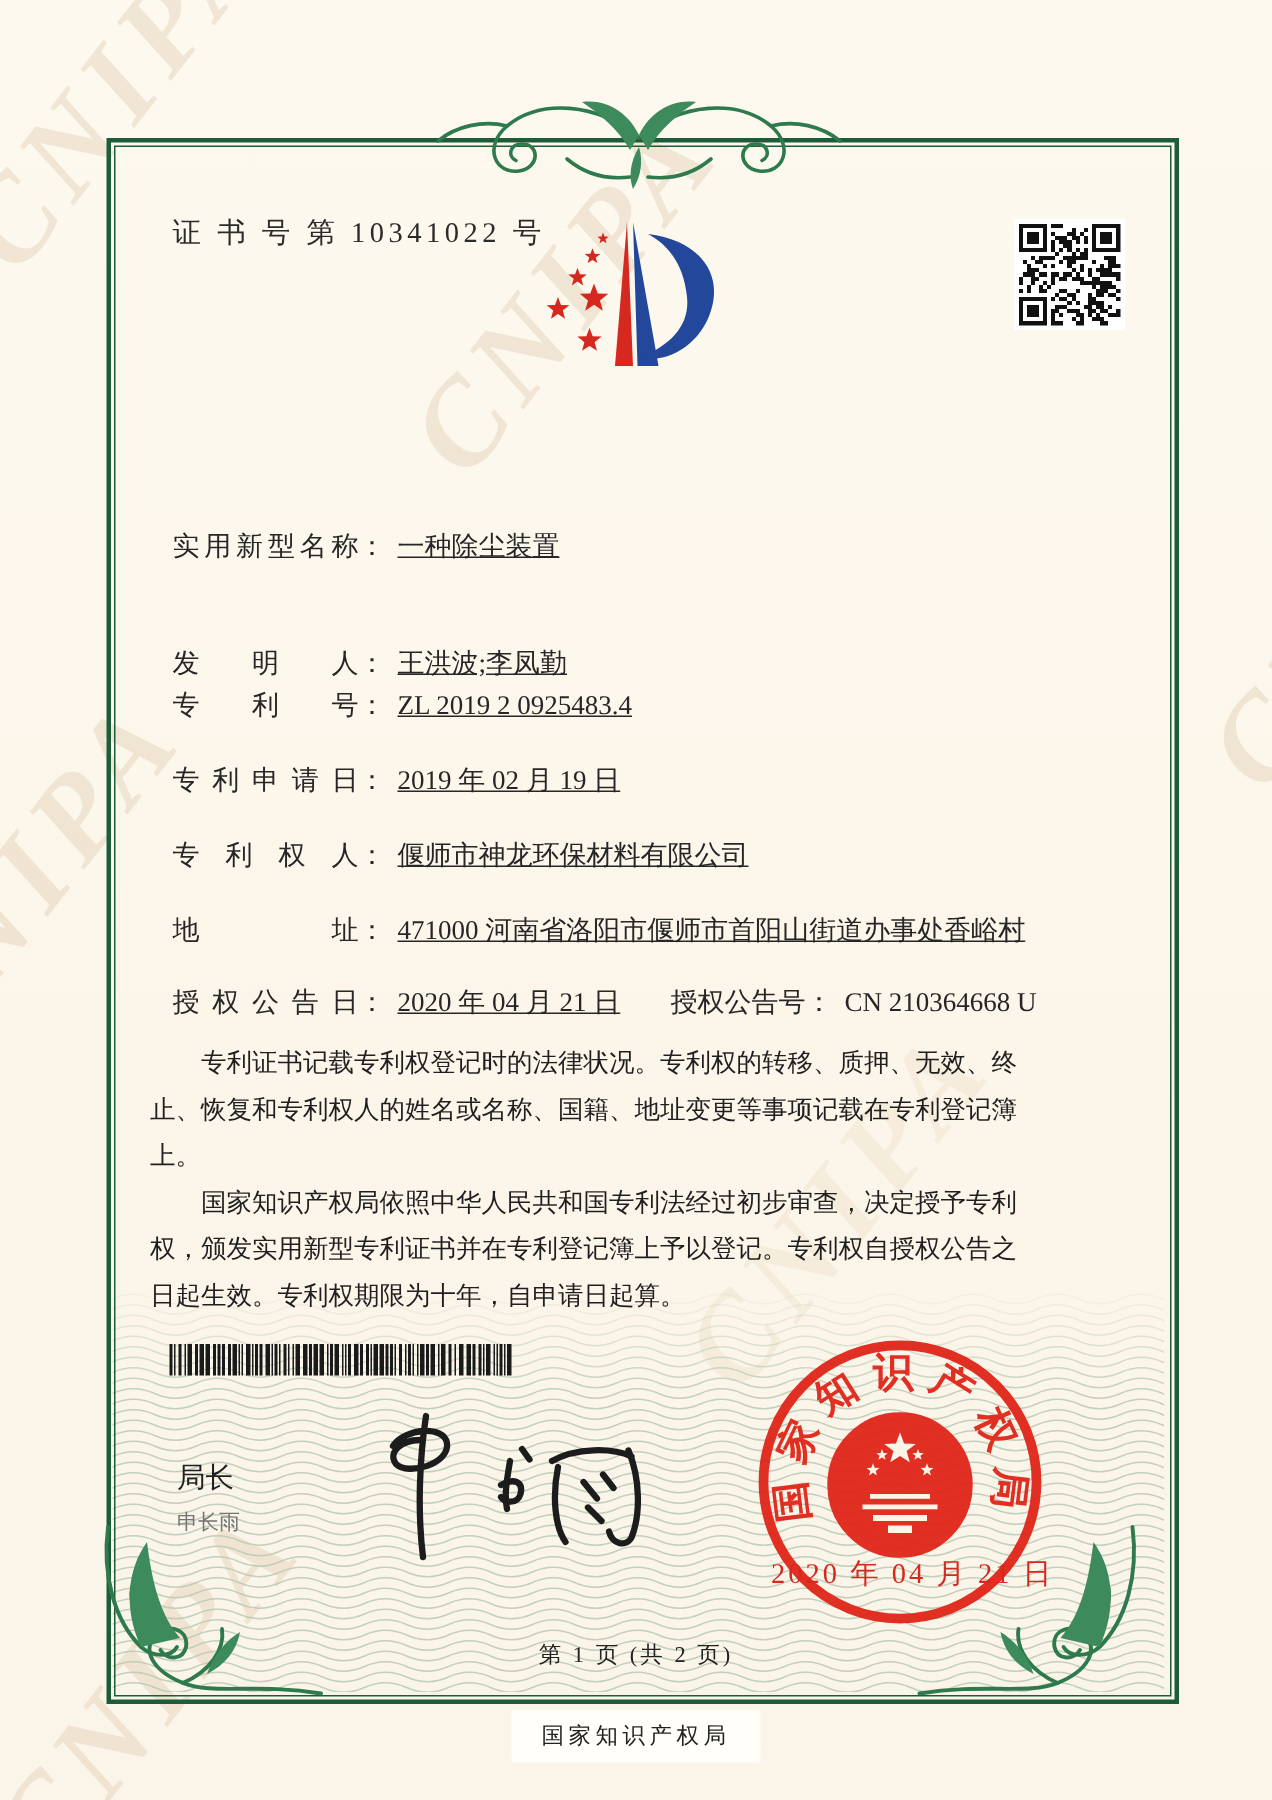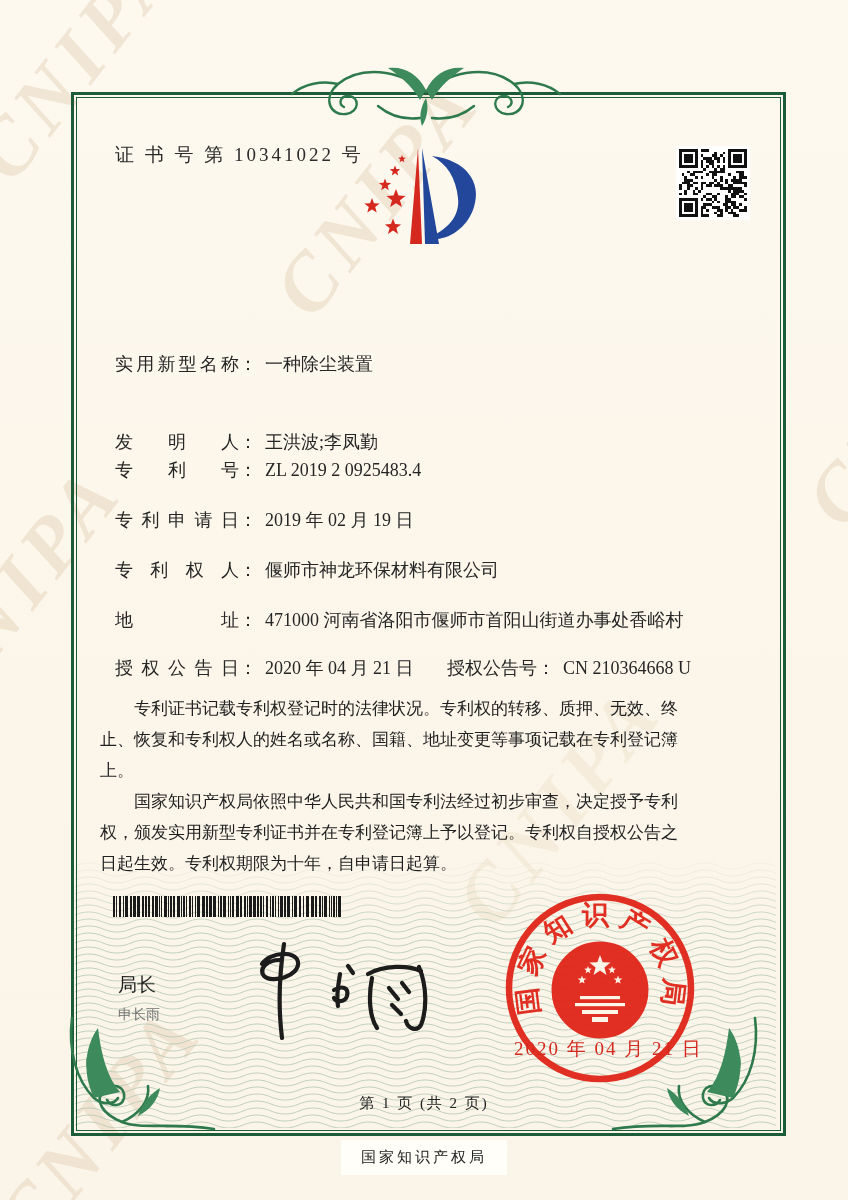--- a/index.html
+++ b/index.html
@@ -22,21 +22,21 @@
   .guilloche{position:absolute;left:75px;top:862px;width:701px;height:266px;}
   
   .cert-no{position:absolute;left:115px;top:142px;font-size:19px;letter-spacing:3px;}
   .logo{position:absolute;left:352px;top:140px;width:150px;height:114px;}
   .qr-box{position:absolute;left:676px;top:146px;width:74px;height:74px;
           background:#ffffff;padding:3px;box-sizing:border-box;}
   .title{position:absolute;left:0;top:256px;width:848px;text-align:center;
          font-size:41px;font-weight:bold;letter-spacing:10px;color:#1d1d1d;}
   
   .field-row{position:absolute;left:115px;width:640px;font-size:18px;
-             white-space:nowrap;color:#262626;}
+             white-space:nowrap;color:#262626;text-decoration:underline;}
   .field-label{display:inline-block;width:124px;text-align:justify;
                text-align-last:justify;vertical-align:bottom;}
   .field-colon{display:inline-block;margin-right:8px;}
   .field-pair2{position:absolute;left:332px;top:0;}
   
   .paras{position:absolute;left:100px;top:694px;width:578px;}
   .paras p{margin:0;font-size:17px;line-height:1.82;text-align:justify;
            text-indent:2em;color:#1f1f1f;}
   
   .barcode{position:absolute;left:113px;top:896px;height:21px;display:flex;align-items:stretch;}

